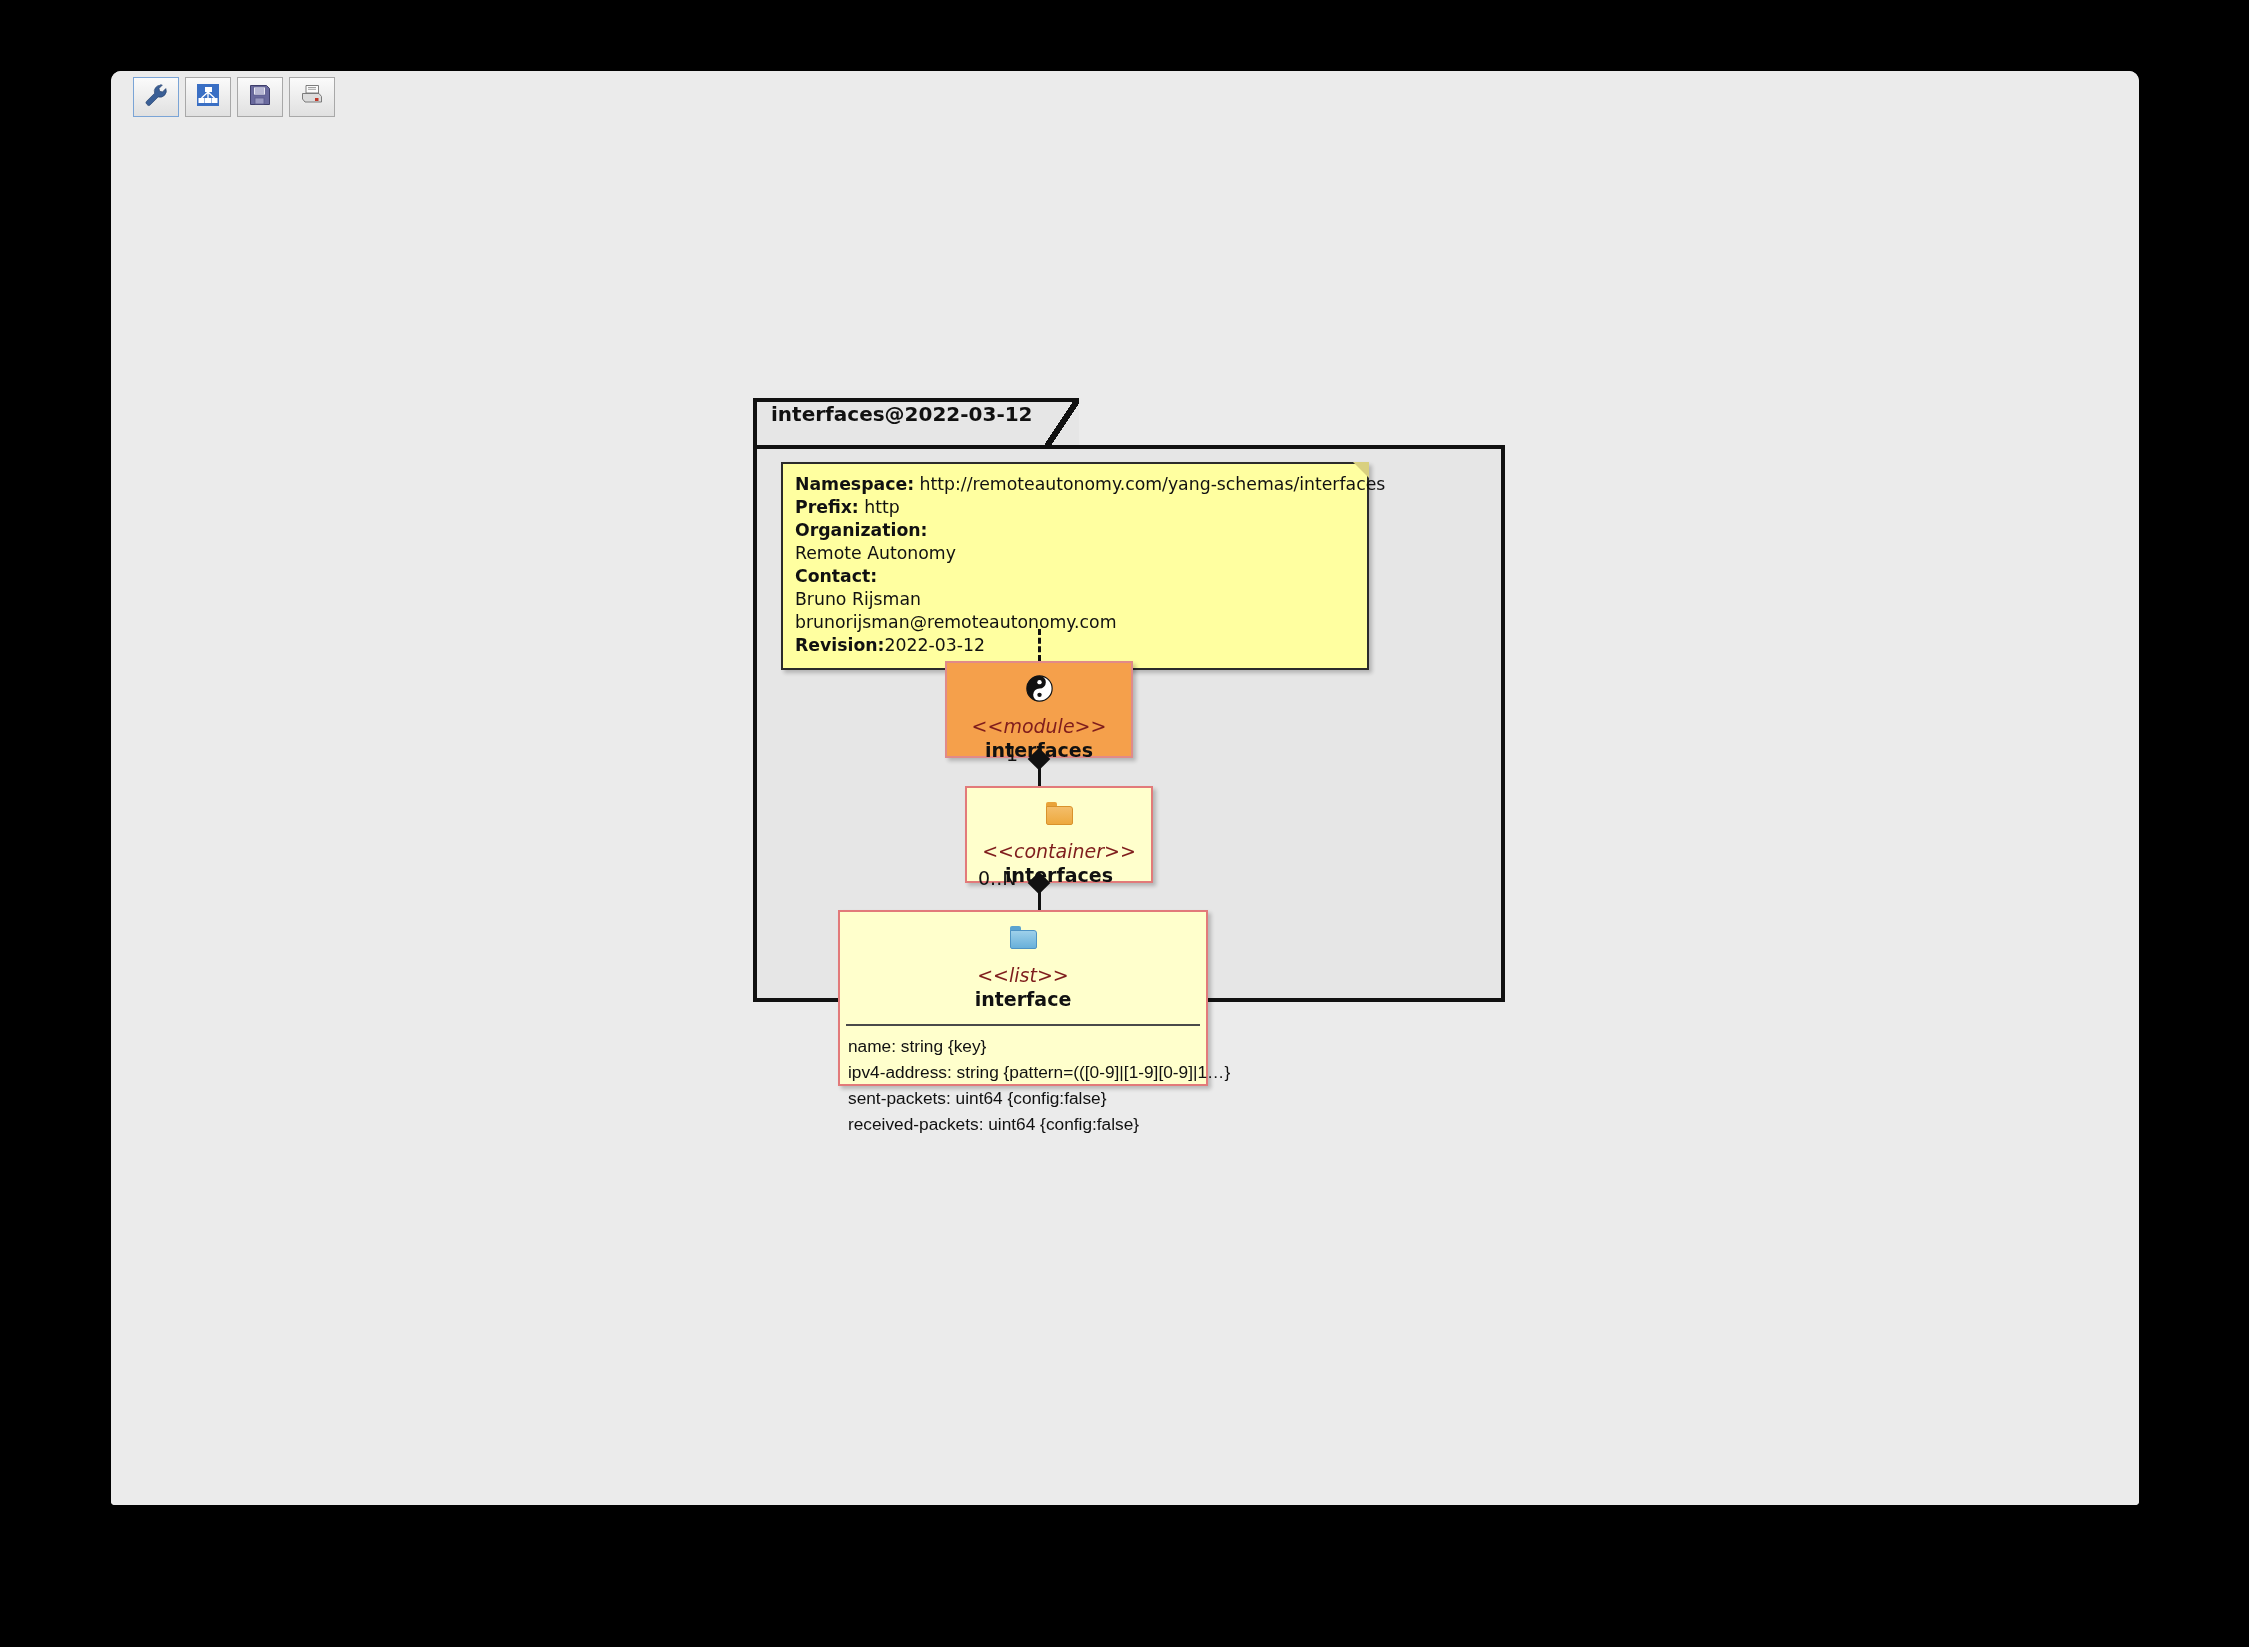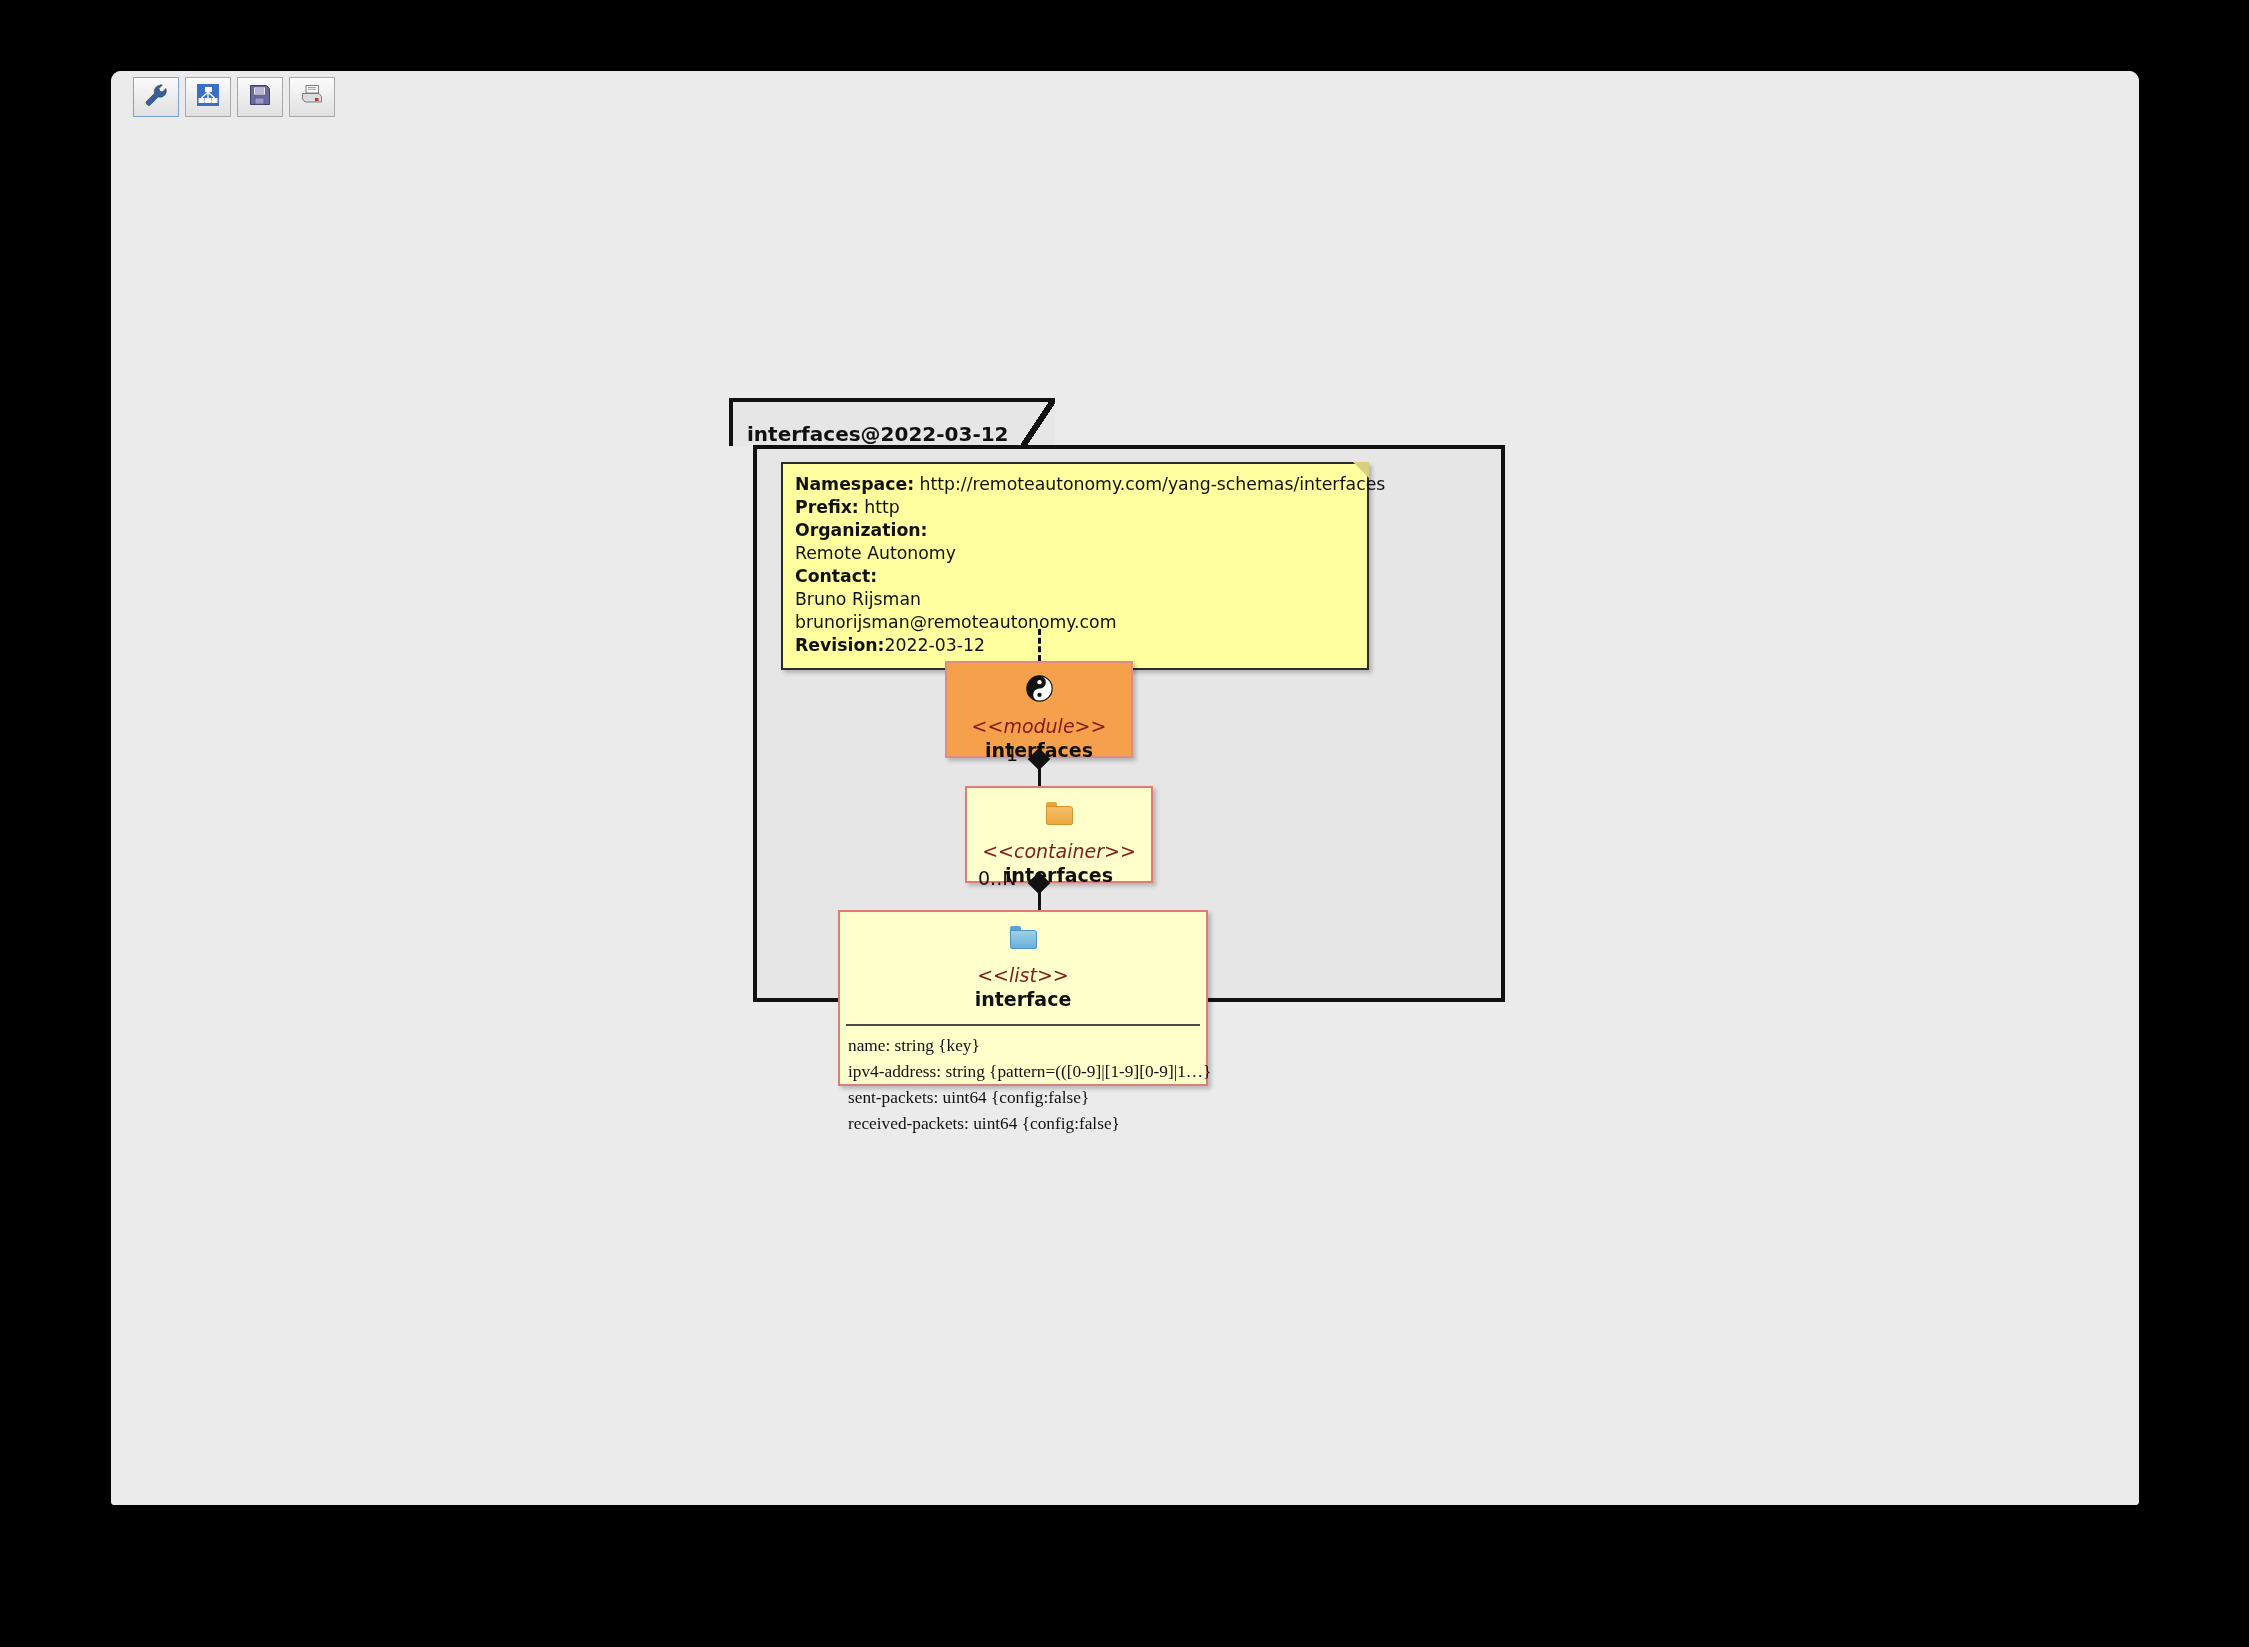--- a/index.html
+++ b/index.html
@@ -101,30 +101,30 @@
     left: 642px;
     top: 271px;
     width: 752px;
     height: 557px;
     border: 4px solid #111111;
     background: #e6e6e6;
     box-sizing: border-box;
   }
   .package-tab {
     position: absolute;
-    left: 618px;
+    left: 642px;
     top: 224px;
     height: 48px;
     box-sizing: border-box;
     background: #e6e6e6;
     border-left: 4px solid #111111;
     border-top: 4px solid #111111;
     padding: 0 46px 0 14px;
     display: flex;
-    align-items: flex-end;
+    align-items: flex-start;
   }
   .package-tab::after {
     content: "";
     position: absolute;
     right: 0;
     top: -4px;
     width: 34px;
     height: 51px;
     background:
       linear-gradient(to bottom right, transparent 0 calc(50% - 3px), #111111 calc(50% - 3px) calc(50% + 3px), transparent calc(50% + 3px) 100%);
@@ -234,21 +234,21 @@
   }
   .attrs {
     text-align: left;
     padding: 7px 8px 8px 8px;
   }
   .attr {
     font-size: 17.3px;
     line-height: 26px;
     color: #111111;
     white-space: nowrap;
-    font-family: Liberation Serif, serif;
+    font-family: Liberation Sans, sans-serif;
   }
 
   
   .folder {
     position: relative;
     width: 27px;
     height: 23px;
   }
   .folder-tab {
     position: absolute;

